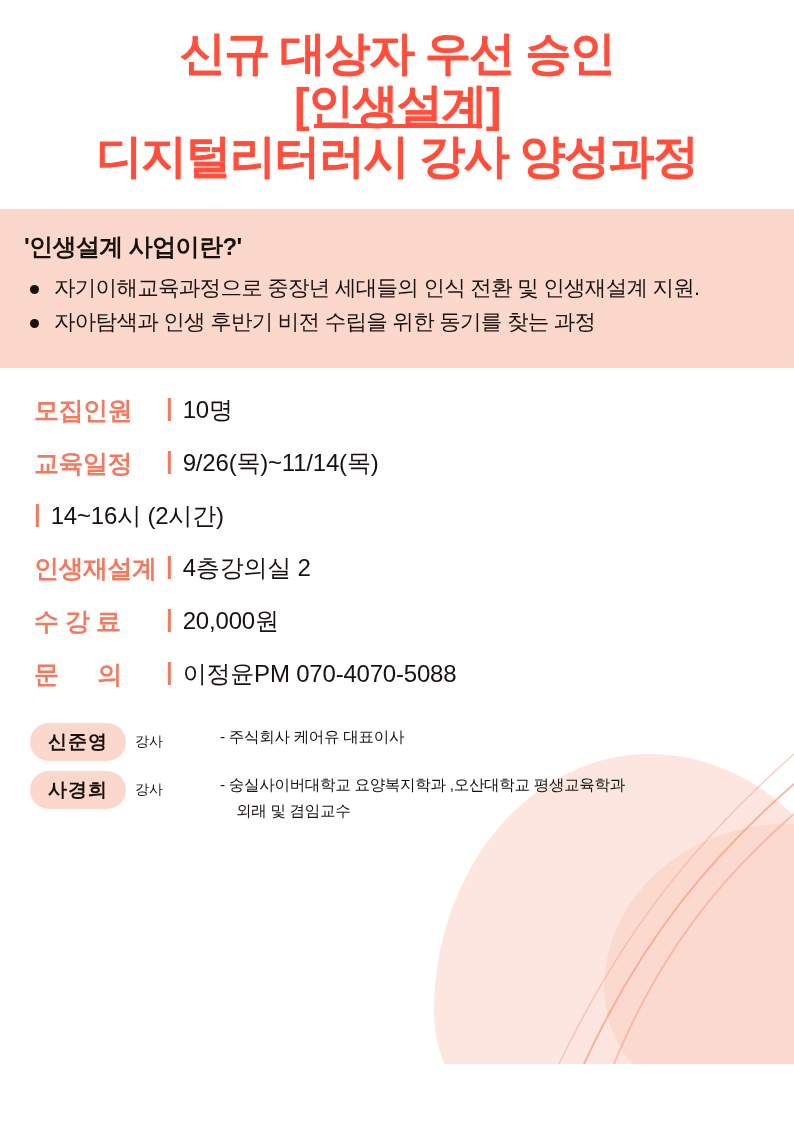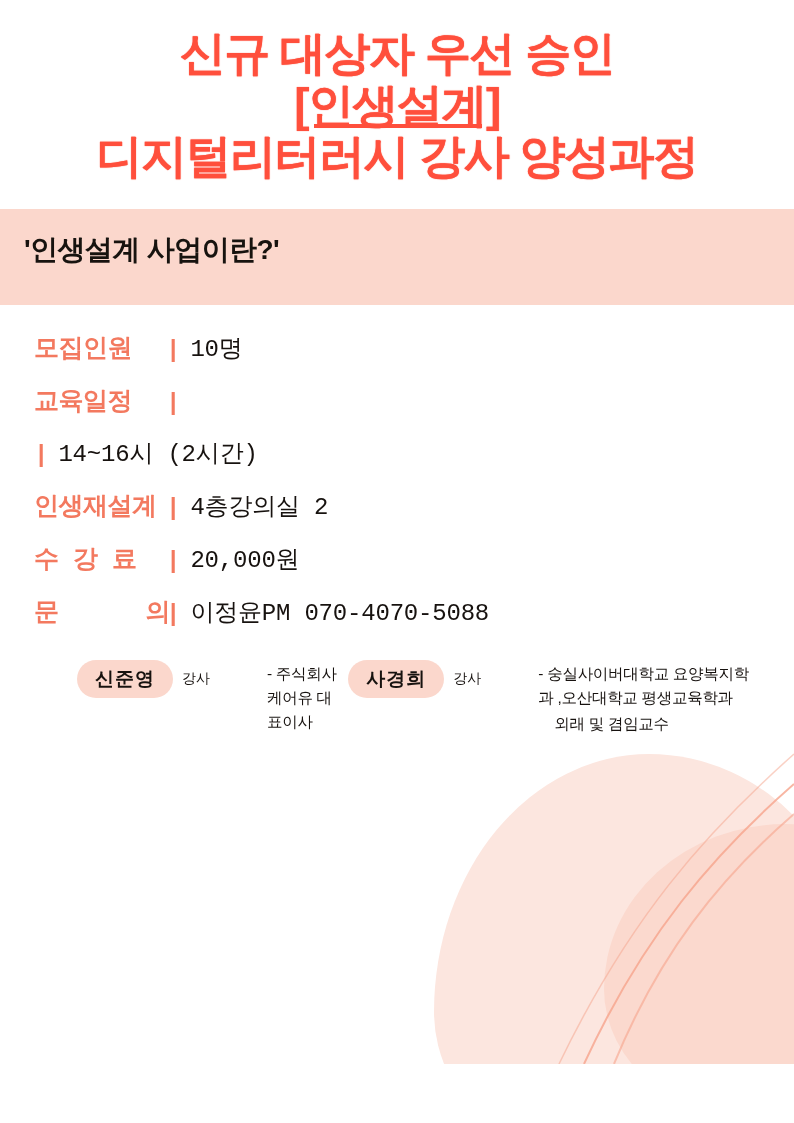--- a/index.html
+++ b/index.html
@@ -74,21 +74,21 @@
 
   
   .intro-band {
     position: relative;
     z-index: 3;
     background: #fbd7cc;
     margin-top: 14px;
     padding: 22px 22px 26px 22px;
   }
   .intro-heading {
-    font-size: 28px;
+    font-size: 24px;
     font-weight: 700;
     color: #17130f;
     margin: 0 0 10px 2px;
     letter-spacing: -0.6px;
   }
   .intro-list {
     margin: 0;
     padding: 0 0 0 26px;
     list-style: none;
   }
@@ -113,23 +113,22 @@
   }
 
   
   .info-block {
     position: relative;
     z-index: 3;
     padding: 26px 34px 6px 34px;
   }
   .info-row {
     display: flex;
-    align-items: flex-end;
+    align-items: flex-start;
     margin-bottom: 20px;
-    font-family: Liberation Mono, monospace;
   }
   .info-label {
     color: #f3795f;
     font-weight: 700;
     font-size: 25px;
     letter-spacing: -0.5px;
     width: 132px;
     flex: 0 0 132px;
     white-space: pre;
   }
@@ -145,23 +144,22 @@
     letter-spacing: -0.2px;
     font-weight: 500;
   }
 
   
   .instructors {
     position: relative;
     z-index: 3;
     padding: 6px 30px 18px 30px;
     display: flex;
-    flex-direction: row;
+    flex-direction: column;
     gap: 10px;
-    margin-left: 47px;
   }
   .instructor-row {
     display: flex;
     align-items: flex-start;
   }
   .instructor-left {
     display: flex;
     align-items: center;
     flex: 0 0 190px;
   }
@@ -203,31 +201,36 @@
   </svg>
 
   <div class="title-block">
     <div class="title-line title-line-1">신규 대상자 우선 승인</div>
     <div class="title-line title-line-2">[인생설계]</div>
     <div class="title-line title-line-3">디지털리터러시 강사 양성과정</div>
   </div>
 
   <div class="intro-band">
     <div class="intro-heading">'인생설계 사업이란?'</div>
+    <ul class="intro-list">
+      <li>자기이해교육과정으로 중장년 세대들의 인식 전환 및 인생재설계 지원.</li>
+      <li>자아탐색과 인생 후반기 비전 수립을 위한 동기를 찾는 과정</li>
+    </ul>
   </div>
 
   <div class="info-block">
     <div class="info-row">
       <span class="info-label">모집인원</span>
       <span class="info-sep">|</span>
       <span class="info-value">10명</span>
     </div>
     <div class="info-row">
       <span class="info-label">교육일정</span>
       <span class="info-sep">|</span>
+      <span class="info-value">9/26(목)~11/14(목)</span>
     </div>
     <div class="info-row">
       <span class="info-sep">|</span>
       <span class="info-value">14~16시 (2시간)</span>
     </div>
     <div class="info-row">
       <span class="info-label">인생재설계</span>
       <span class="info-sep">|</span>
       <span class="info-value">4층강의실 2</span>
     </div>

